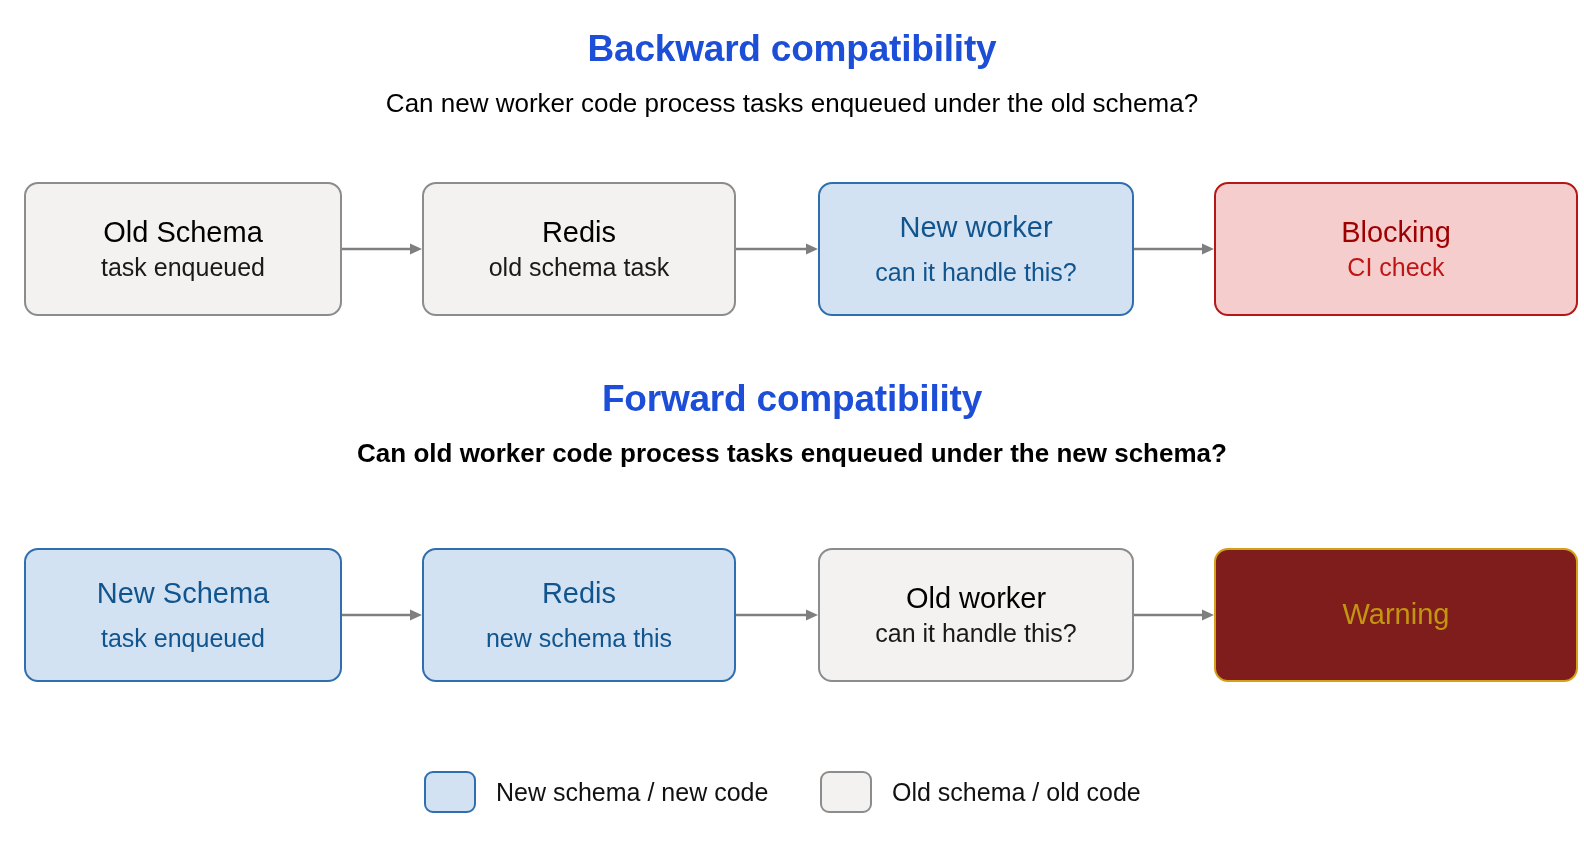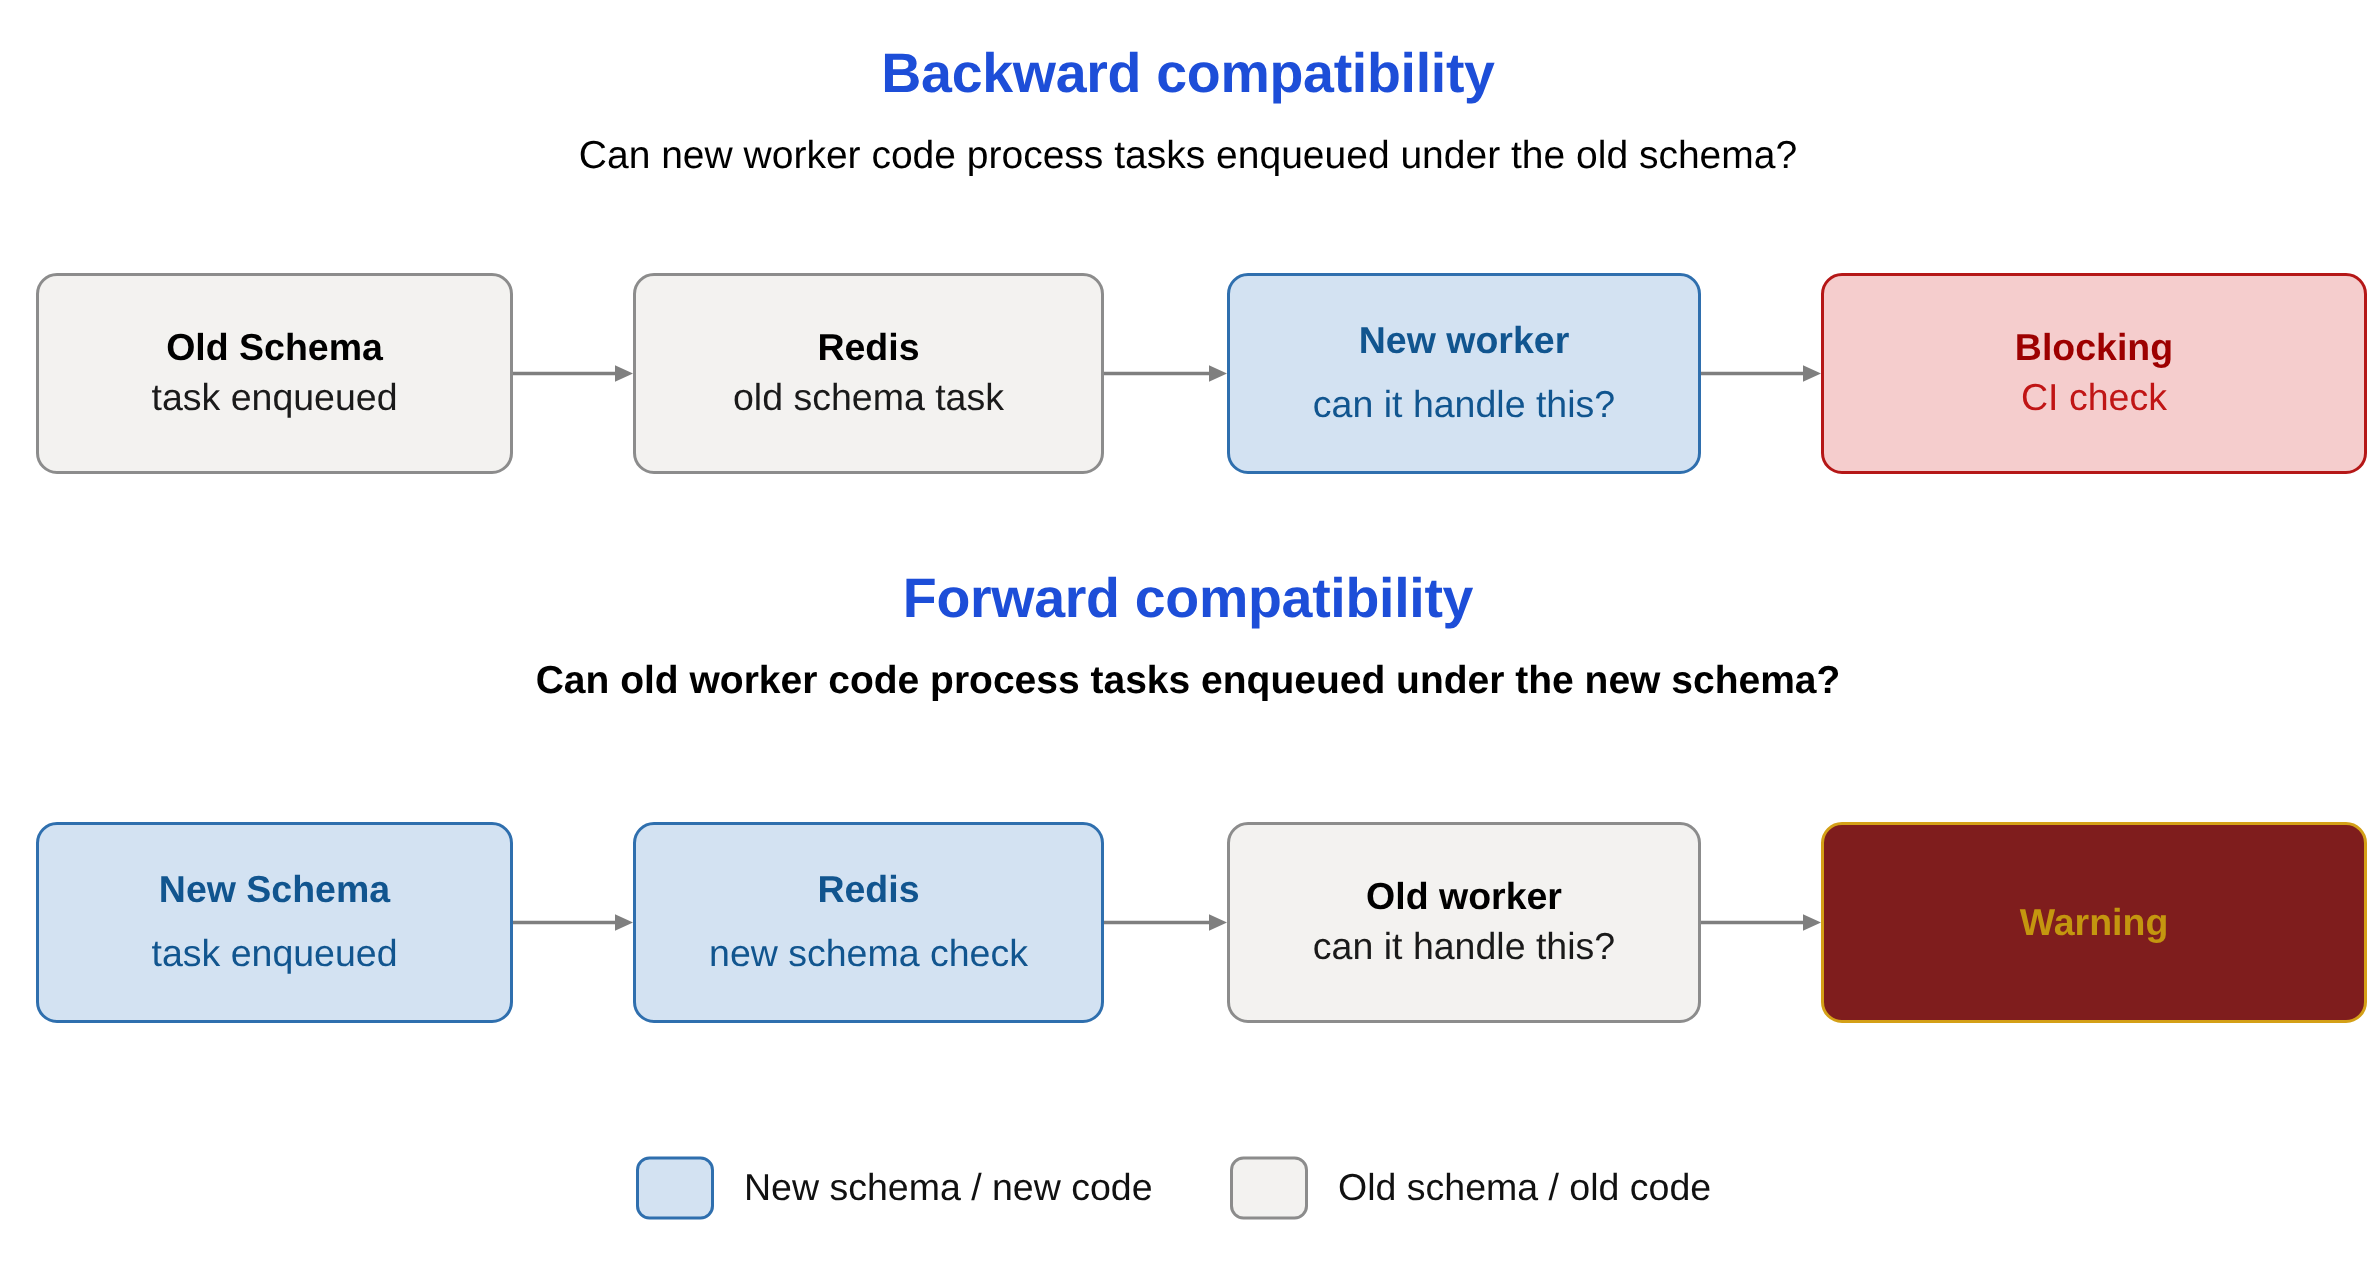--- a/index.html
+++ b/index.html
@@ -68,22 +68,22 @@
     border-width: 2px;
     border-style: solid;
     display: flex;
     flex-direction: column;
     align-items: center;
     justify-content: center;
     text-align: center;
     line-height: 1.16;
   }
   .node .n-title {
-    font-weight: bold;
-    font-size: 25px;
+    font-weight: normal;
+    font-size: 29px;
     white-space: nowrap;
   }
   .node .n-sub {
     font-size: 25px;
     white-space: nowrap;
     margin-top: 4px;
   }
   .node.single .n-title { margin-top: 0; }
 
   
@@ -238,21 +238,21 @@
 
     <div class="arrow arrow-1">
       <svg width="80" height="14" viewBox="0 0 80 14" xmlns="http://www.w3.org/2000/svg">
         <line x1="0" y1="7" x2="68" y2="7" stroke="#7f7f7f" stroke-width="2.4"></line>
         <polygon points="68,1.5 80,7 68,12.5" fill="#7f7f7f"></polygon>
       </svg>
     </div>
 
     <div class="node col-2 style-blue">
       <span class="n-title">Redis</span>
-      <span class="n-sub">new schema check</span>
+      <span class="n-sub">new schema this</span>
     </div>
 
     <div class="arrow arrow-2">
       <svg width="82" height="14" viewBox="0 0 82 14" xmlns="http://www.w3.org/2000/svg">
         <line x1="0" y1="7" x2="70" y2="7" stroke="#7f7f7f" stroke-width="2.4"></line>
         <polygon points="70,1.5 82,7 70,12.5" fill="#7f7f7f"></polygon>
       </svg>
     </div>
 
     <div class="node col-3 style-gray">

